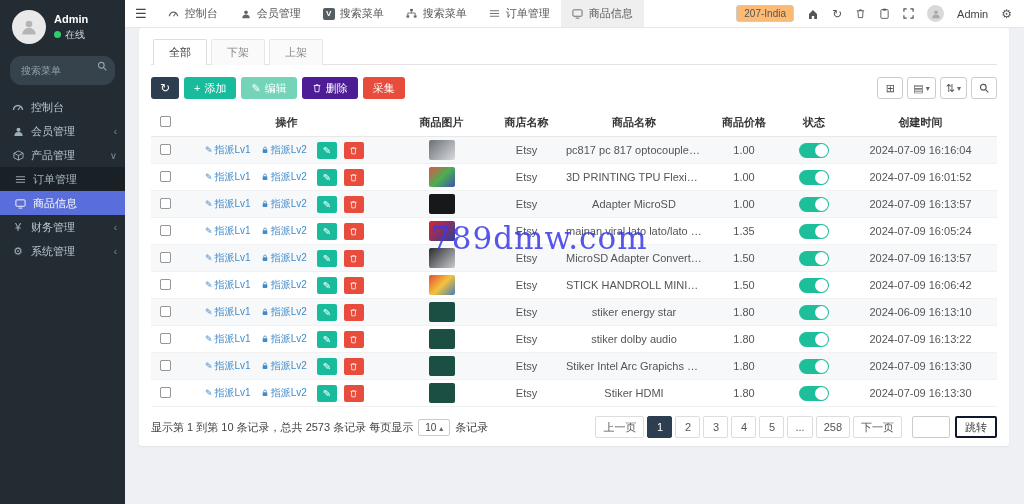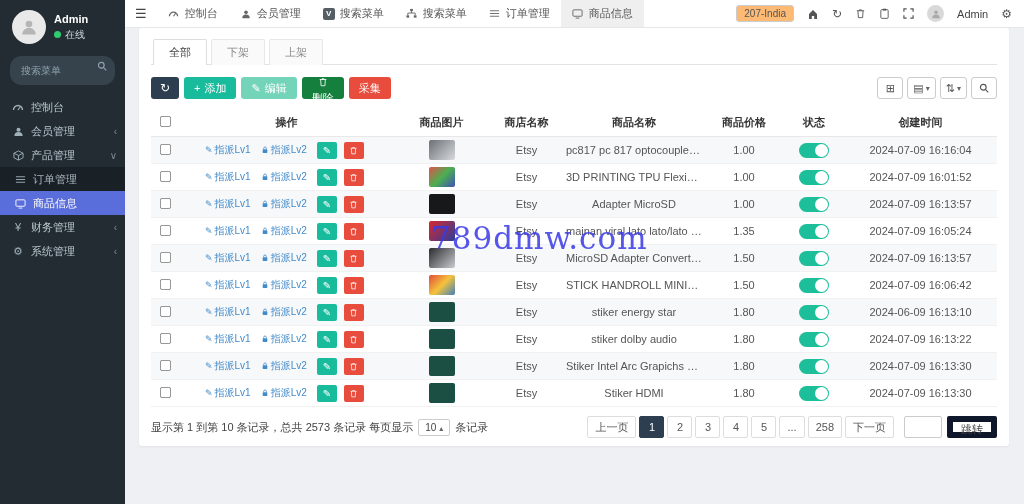--- a/index.html
+++ b/index.html
@@ -49,21 +49,21 @@
   .tabs { display:flex; border-bottom:1px solid #e3e3e3; padding:0 2px; }
   .tab { padding:5px 15px; font-size:11px; color:#8a8a8a; background:#fafafa; border:1px solid #e7e7e7; border-bottom:none; border-radius:2px 2px 0 0; margin-right:4px; cursor:pointer; position:relative; top:1px; }
   .tab.active { background:#fff; color:#444; border-color:#ddd; }
 
   
   .toolbar { display:flex; align-items:center; margin:12px 0 10px 0; }
   .btn { height:22px; border:none; border-radius:3px; color:#fff; font-size:11px; padding:0 10px; margin-right:5px; cursor:pointer; display:inline-flex; align-items:center; gap:4px; font-family:inherit; }
   .btn-dark { background:var(--dark); width:28px; justify-content:center; padding:0; font-size:12px; }
   .btn-green { background:var(--green); }
   .btn-soft-green { background:#74d4ba; }
-  .btn-soft-red { background:#15803d;flex-direction:column; }
+  .btn-soft-red { background:#4c1d95; }
   .btn-red { background:var(--red); }
   .tool-right { margin-left:auto; display:flex; }
   .tbtn { height:22px; min-width:26px; background:#fff; border:1px solid #ccc; border-radius:3px; margin-left:4px; color:#555; font-size:11px; display:inline-flex; align-items:center; justify-content:center; gap:2px; padding:0 5px; cursor:pointer; }
   .caret { font-size:8px; color:#666; }
 
   
   table { width:100%; border-collapse:collapse; table-layout:fixed; }
   th { font-size:11px; color:#333; font-weight:bold; padding:6px 2px; border-bottom:1px solid #e8e8e8; text-align:center; }
   td { font-size:11px; color:#555; padding:3px 2px; text-align:center; height:25px; border-bottom:1px solid #f1f1f1; overflow:hidden; white-space:nowrap; text-overflow:ellipsis; }
   tbody tr:nth-child(odd) { background:#f7f8f9; }
@@ -81,21 +81,21 @@
   
   .watermark { position:absolute; left:292px; top:192px; font-family:"DejaVu Serif","Liberation Serif",serif; font-size:31px; color:var(--wm); opacity:.85; z-index:3; pointer-events:none; letter-spacing:1px; }
 
   
   .tfoot { display:flex; align-items:center; margin-top:9px; font-size:11px; color:#444; }
   .perpage { border:1px solid #ccc; border-radius:2px; background:#fff; padding:2px 6px; margin:0 5px; font-size:10px; color:#444; cursor:pointer; }
   .pagination { margin-left:auto; display:flex; align-items:flex-start; }
   .pbtn { min-width:25px; height:22px; border:1px solid #ddd; background:#fff; color:#555; font-size:11px; margin-left:3px; border-radius:2px; cursor:pointer; padding:0 7px; font-family:inherit; }
   .pbtn.active { background:var(--dark); border-color:var(--dark); color:#fff; }
   .jump-input { width:38px; height:22px; border:1px solid #ccc; border-radius:2px; margin-left:10px; outline:none; padding:0 4px; font-size:11px; }
-  .jump-btn { height:22px; border:6px solid #0f172a; background:#fff; border-radius:2px; margin-left:5px; font-size:11px; color:#444; padding:0 8px; cursor:pointer; font-family:inherit; }
+  .jump-btn { height:22px; border:2px solid #0f172a; background:#fff; border-radius:2px; margin-left:5px; font-size:11px; color:#444; padding:0 8px; cursor:pointer; font-family:inherit; }
 
   svg.i { display:block; }
 </style>
 </head>
 <body>
 
 <div class="app">
 
   <aside class="sidebar">
     <div class="user-panel">

